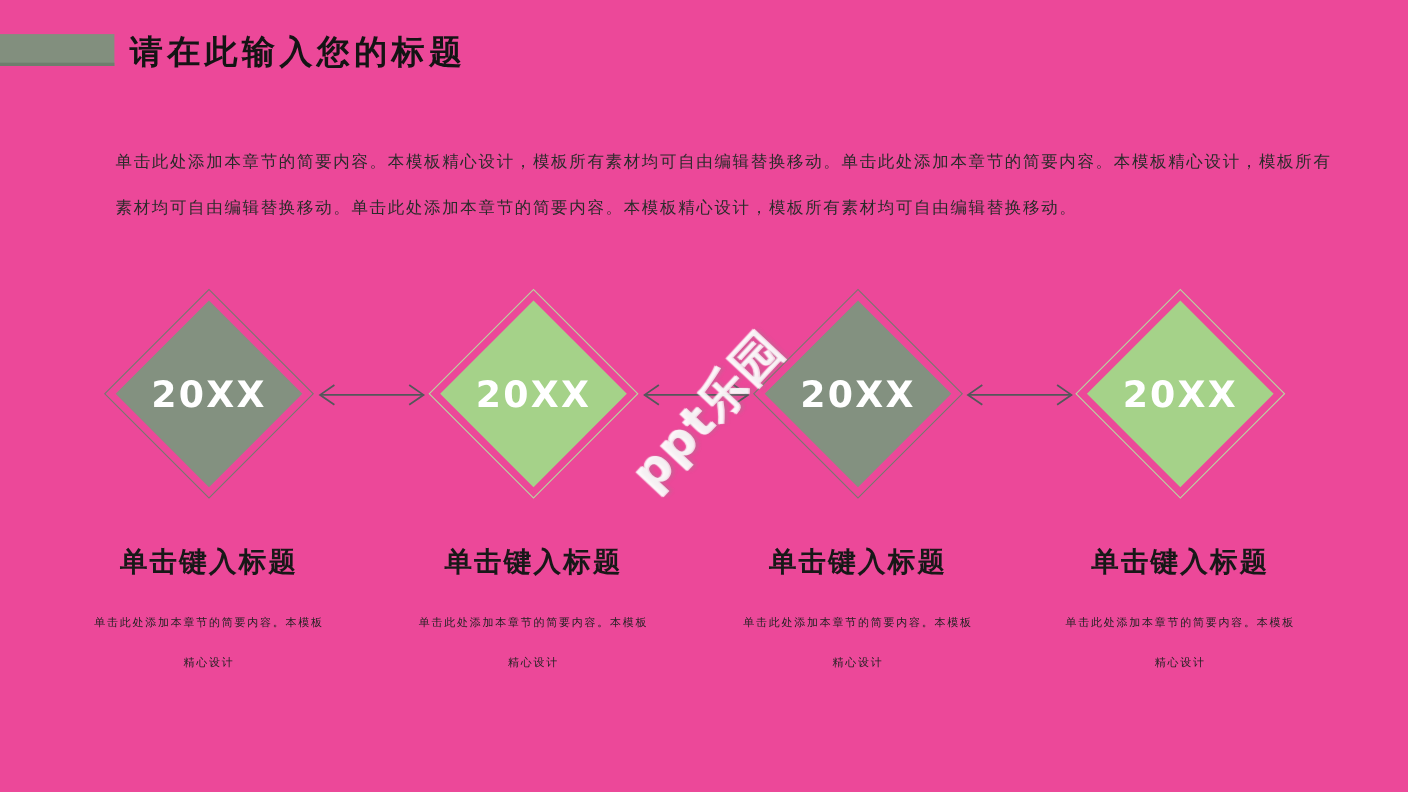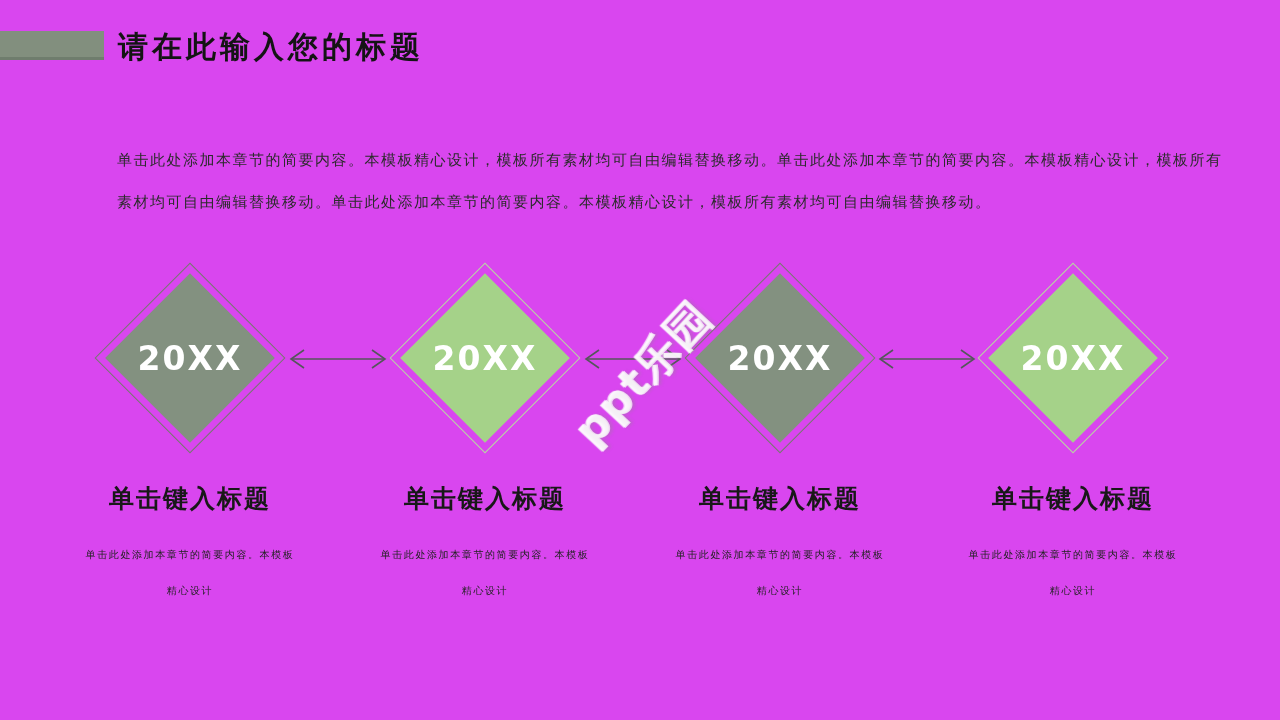--- a/index.html
+++ b/index.html
@@ -1,30 +1,30 @@
 <!DOCTYPE html>
 <html><head>
 <meta charset="utf-8">
 <style>
   html,body { margin:0; padding:0; background:#f1f1f0; }
   .slide {
     position:relative; width:1280px; height:720px;
-    background:#d946ef; overflow:hidden;
+    background:#ec4899; overflow:hidden;
     font-family:"Liberation Serif","DejaVu Serif",serif;
   }
   .accent-bar {
     position:absolute; left:0; top:31px; width:104px; height:26px;
     background:#828F7E; border-bottom:3px solid #6F7D6D;
   }
   .slide-title {
     position:absolute; left:118px; top:27px; margin:0;
     font-size:30px; font-weight:bold; color:#141414; letter-spacing:4px;
   }
   .intro {
-    position:absolute; left:105px; top:127px; width:1112px; margin:12px;
+    position:absolute; left:105px; top:127px; width:1112px; margin:0;
     font-size:15px; line-height:42px; letter-spacing:1.5px; color:#2b2b2b;
   }
   .diamond { position:absolute; top:263px; width:190px; height:190px;font-weight:bold; }
   .d1{left:95px} .d2{left:390px} .d3{left:685px} .d4{left:978px}
   .outline {
     position:absolute; left:50%; top:50%; width:133px; height:133px;
     transform:translate(-50%,-50%) rotate(45deg);
     border:1px solid #75796F; background:transparent;
   }
   .light .outline { border-color:#B7D8A0; }
@@ -48,21 +48,21 @@
     transform:rotate(-47deg);
     font-family:"DejaVu Sans","Liberation Sans",sans-serif;
     font-size:44px; font-weight:bold; letter-spacing:1px; text-align:center;
     color:rgba(255,255,255,0.72);
     text-shadow:2px 2px 3px rgba(140,140,140,0.30), -1px -1px 1px rgba(255,255,255,0.85);
     pointer-events:none; white-space:nowrap;
   }
   .col { position:absolute; top:482px; width:260px; text-align:center; }
   .col1{left:60px} .col2{left:355px} .col3{left:650px} .col4{left:943px}
   .col h2 {
-    margin:0; font-size:25px; font-weight:bold; letter-spacing:2px; color:#181818;
+    margin:12px; font-size:25px; font-weight:bold; letter-spacing:2px; color:#181818;
   }
   .col p {
     margin:22px auto 0; width:212px;
     font-size:10px; letter-spacing:1.6px; line-height:36px; color:#222222;
   }
 </style>
 </head>
 <body>
 
 <div class="slide">

